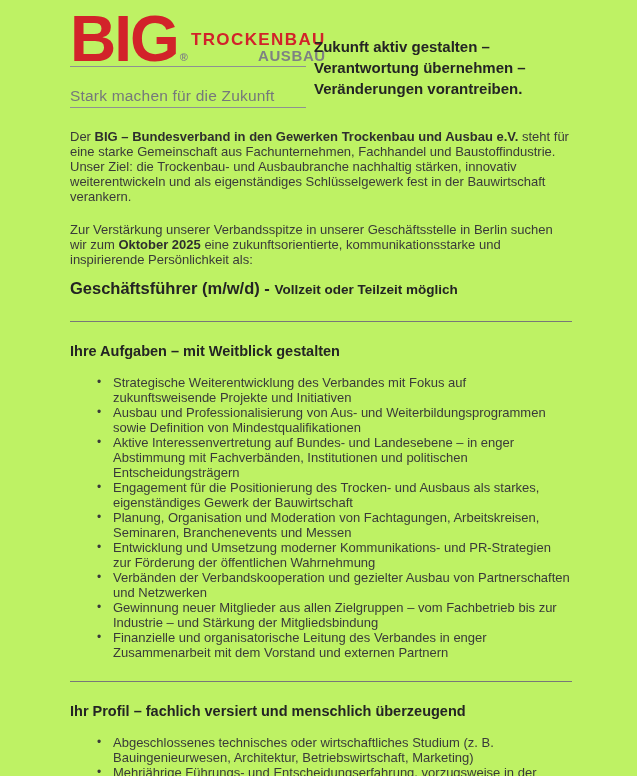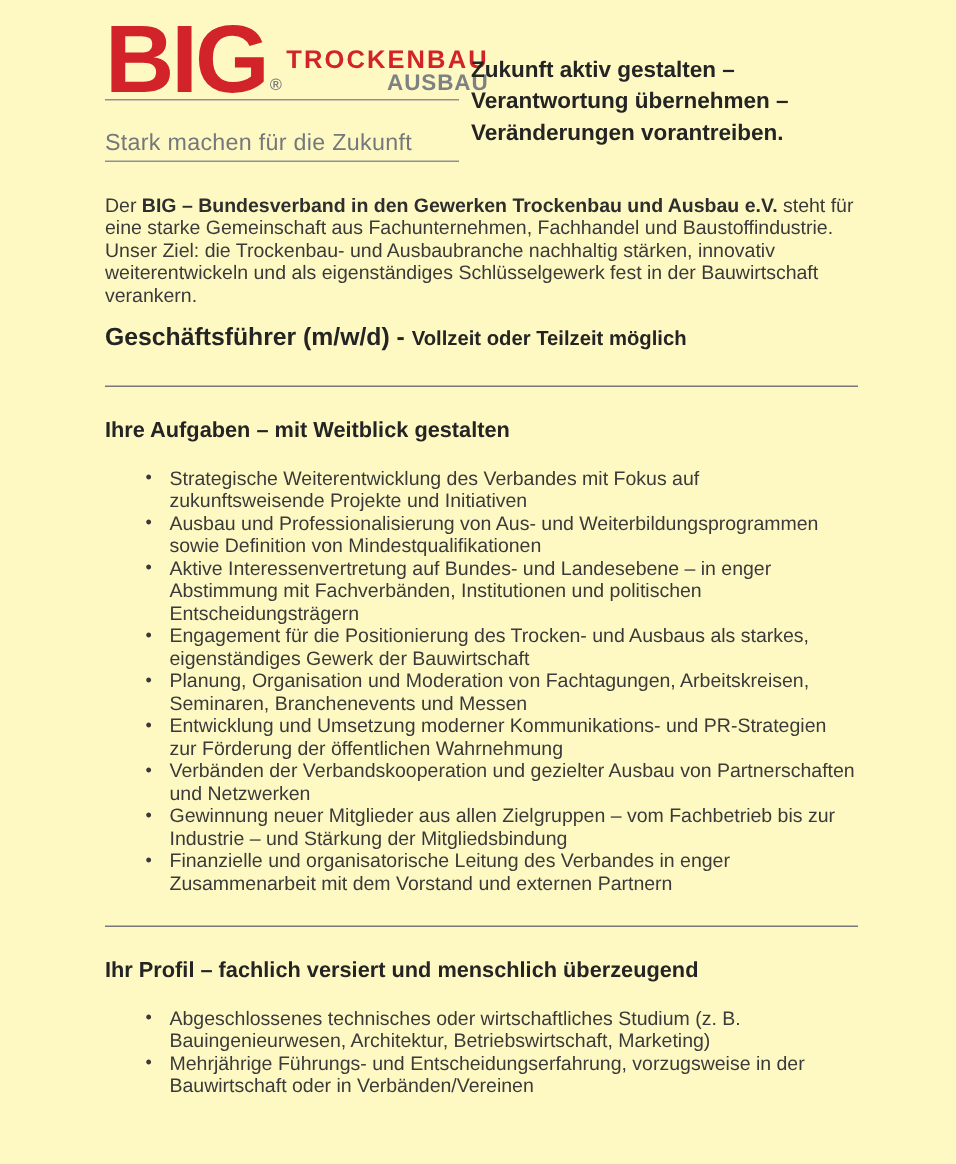--- a/index.html
+++ b/index.html
@@ -2,21 +2,21 @@
 <html><head>
 <meta charset="utf-8">
 <style>
   * { margin: 0; padding: 0; box-sizing: border-box; }
   html, body { background: #ffffff; }
   body {
     width: 637px; height: 776px; overflow: hidden;
     font-family: "Liberation Sans", sans-serif;
     color: #3a3a3a;
   }
-  .page { width: 637px; height: 776px; padding: 14px 65px 0 70px; background: #fef9c3; }
+  .page { width: 637px; height: 776px; padding: 14px 65px 0 70px; background: #bef264; }
 
   
   .header { display: flex; align-items: flex-start; }
   .logo-block { width: 236px; flex: 0 0 auto; }
   .logo-row { display: flex; align-items: flex-end; height: 50px; }
   .big-text {
     font-size: 64px; line-height: 50px; font-weight: bold;
     letter-spacing: -2px; color: #d2232a; display: block;
   }
   .reg { font-size: 11px; line-height: 11px; color: #7e8183; margin: 0 3px 1px 2px; font-weight: bold; }
@@ -77,20 +77,21 @@
 
     <div class="headline">
       <div>Zukunft aktiv gestalten –</div>
       <div>Verantwortung übernehmen –</div>
       <div>Veränderungen vorantreiben.</div>
     </div>
   </header>
 
   <p class="body-p p1"><span>Der </span><strong>BIG – Bundesverband in den Gewerken Trockenbau und Ausbau e.V.</strong><span> steht für eine starke Gemeinschaft aus Fachunternehmen, Fachhandel und Baustoffindustrie. Unser Ziel: die Trockenbau- und Ausbaubranche nachhaltig stärken, innovativ weiterentwickeln und als eigenständiges Schlüsselgewerk fest in der Bauwirtschaft verankern.</span></p>
 
+  <p class="body-p p2"><span>Zur Verstärkung unserer Verbandsspitze in unserer Geschäftsstelle in Berlin suchen wir zum </span><strong>Oktober 2025</strong><span> eine zukunftsorientierte, kommunikationsstarke und inspirierende Persönlichkeit als:</span></p>
 
   <h1 class="job-title"><span class="jt-main">Geschäftsführer (m/w/d) - </span><span class="jt-suffix">Vollzeit oder Teilzeit möglich</span></h1>
 
   <div class="rule"></div>
 
   <h2 class="section-heading">Ihre Aufgaben – mit Weitblick gestalten</h2>
 
   <ul class="bullets">
     <li>Strategische Weiterentwicklung des Verbandes mit Fokus auf zukunftsweisende Projekte und Initiativen</li>
     <li>Ausbau und Professionalisierung von Aus- und Weiterbildungsprogrammen sowie Definition von Mindestqualifikationen</li>

